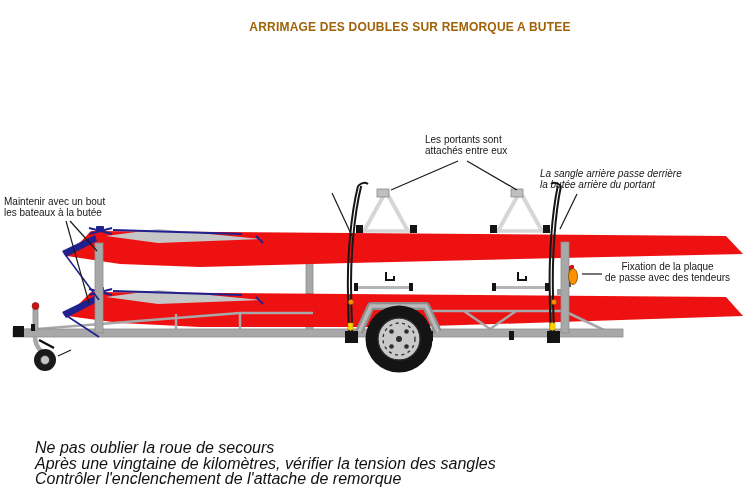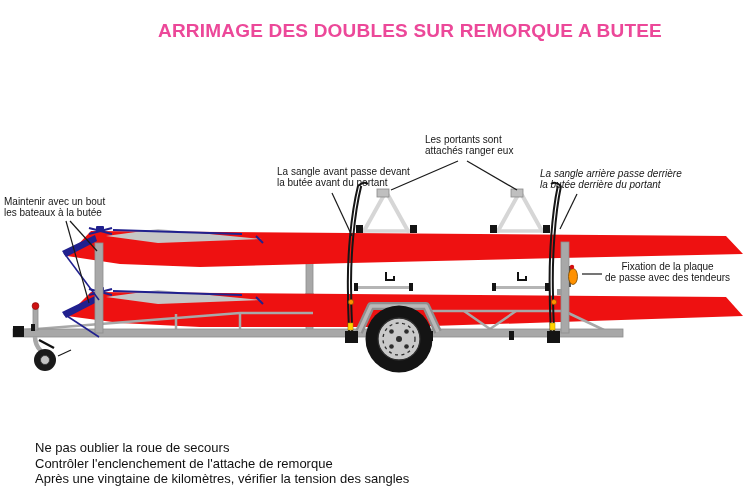--- a/index.html
+++ b/index.html
@@ -1,23 +1,23 @@
 <!DOCTYPE html>
 <html style="--boat-red: #ee1111; --frame-gray: #a8a8a8; --deck-gray: #c6c6c6; --portant-gray: #d6d6d6; --boat-navy: #20208e; --strap-black: #161616; --light-orange: #ff9100; --buckle-yellow: #ffd400;"><head>
 <meta charset="utf-8">
 <style>
   html,body{margin:0;padding:0;background:#fff;}
   #page{position:relative;width:756px;height:501px;background:#fff;overflow:hidden;
         font-family:"Liberation Sans", sans-serif;color:#1a1a1a;}
   #diagram-svg{position:absolute;left:0;top:0;width:756px;height:501px;}
   .title{position:absolute;left:150px;top:20px;width:520px;text-align:center;
-         font-size:19px;font-weight:bold;letter-spacing:.2px;color:#ec4899;}
+         font-size:12px;font-weight:bold;letter-spacing:.2px;color:#a16207;}
   .note{position:absolute;font-size:10px;line-height:11px;color:#161616;}
   .note span{display:block;}
-  .footer{position:absolute;left:35px;top:440px;font-size:13px;line-height:15.5px;color:#111;}
+  .footer{position:absolute;left:35px;top:440px;font-size:16px;line-height:15.5px;color:#111;font-style:italic;}
   .footer div{white-space:nowrap;}
 
   
   .c-red{fill:var(--boat-red,#ee1111);}
   .c-frame{fill:var(--frame-gray,#a8a8a8);stroke:#8d8d8d;stroke-width:.8;}
   .s-frame{stroke:var(--frame-gray,#a8a8a8);stroke-width:2.5;fill:none;}
   .c-navy{fill:var(--boat-navy,#20208e);}
   .s-navy{stroke:var(--boat-navy,#20208e);fill:none;}
   .c-deck{fill:var(--deck-gray,#c6c6c6);}
   .c-black{fill:#141414;}
@@ -174,38 +174,34 @@
       <line x1="458" y1="161" x2="391" y2="190"></line>
       <line x1="467" y1="161" x2="517" y2="190"></line>
       <line x1="577" y1="194" x2="560" y2="229"></line>
       <line x1="602" y1="274" x2="582" y2="274"></line>
       <line x1="71" y1="350" x2="58" y2="356"></line>
     </g>
   </svg>
 
   <div class="note" style="left:425px;top:134px;">
     <span>Les portants sont</span>
-    <span>attachés ranger eux</span>
-  </div>
-  <div class="note" style="left:277px;top:166px;">
-    <span>La sangle avant passe devant</span>
-    <span>la butée avant du portant</span>
+    <span>attachés entre eux</span>
   </div>
   <div class="note" style="left:540px;top:168px;font-style:italic;">
     <span>La sangle arrière passe derrière</span>
-    <span>la butée derrière du portant</span>
+    <span>la butée arrière du portant</span>
   </div>
   <div class="note" style="left:4px;top:196px;">
     <span>Maintenir avec un bout</span>
     <span>les bateaux à la butée</span>
   </div>
   <div class="note" style="left:605px;top:261px;text-align:center;">
     <span>Fixation de la plaque</span>
     <span>de passe avec des tendeurs</span>
   </div>
 
   <div class="footer">
     <div>Ne pas oublier la roue de secours</div>
+    <div>Après une vingtaine de kilomètres, vérifier la tension des sangles</div>
     <div>Contrôler l'enclenchement de l'attache de remorque</div>
-    <div>Après une vingtaine de kilomètres, vérifier la tension des sangles</div>
   </div>
 
 </div>
 
 </body></html>

